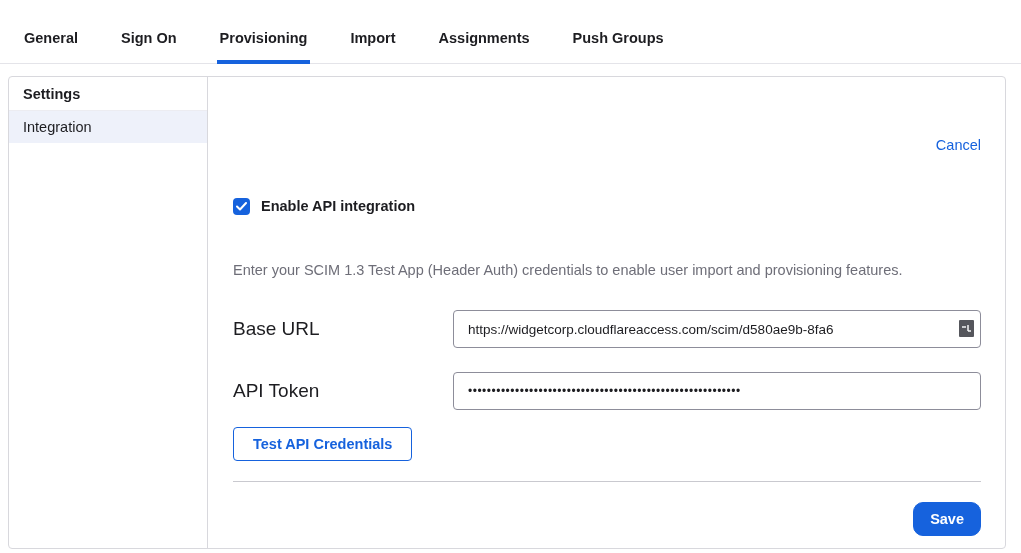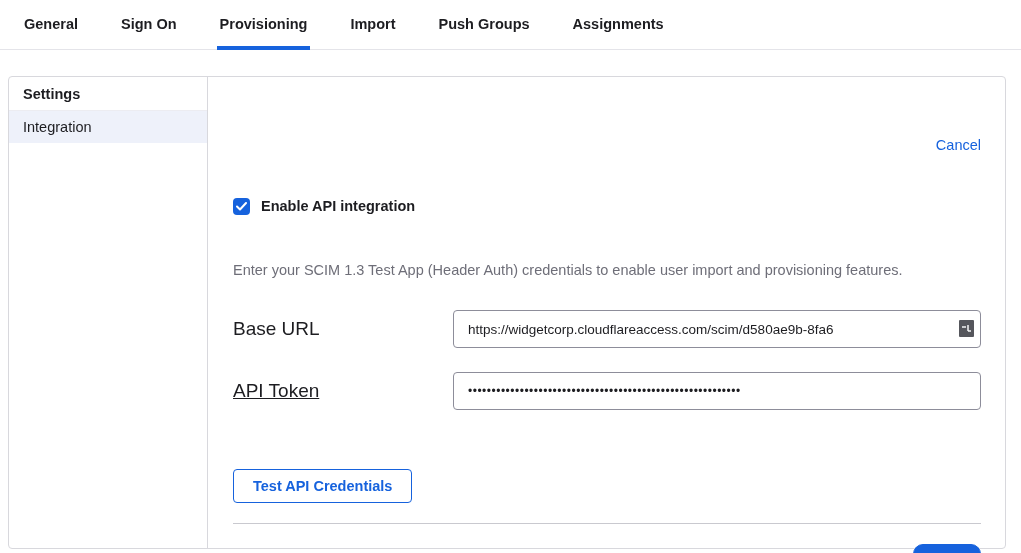--- a/index.html
+++ b/index.html
@@ -10,21 +10,21 @@
     color: #1d1d21;
     overflow: hidden;
   }
 
   
   .tabbar {
     display: flex;
     gap: 37px;
     padding: 0 0 0 21px;
     border-bottom: 1px solid #e4e4e9;
-    height: 50px;
+    height: 64px;
     align-items: flex-end;
   }
   .tab {
     font-size: 14.5px;
     font-weight: bold;
     color: #1d1d21;
     padding: 0 3px 14px 3px;
     border-bottom: 4px solid transparent;
     margin-bottom: -1px;
     cursor: pointer;
@@ -109,21 +109,21 @@
     font-size: 14.5px;
     color: #6e6e78;
     line-height: 20px;
   }
 
   .field-row {
     display: flex;
     align-items: center;
     margin-top: 30px;
   }
-  .field-row + .field-row { margin-top: 24px; text-decoration: underline; }
+  .field-row + .field-row { margin-top: 24px; }
   .field-label {
     flex: 1;
     font-size: 19px;
     color: #1d1d21;
   }
   .textbox-wrap {
     position: relative;
     width: 528px;
     flex: 0 0 auto;
   }
@@ -159,21 +159,20 @@
     display: inline-block;
     background: #ffffff;
     border: 1px solid #1662dd;
     border-radius: 4px;
     color: #1662dd;
     font-size: 14.5px;
     font-weight: bold;
     font-family: "Liberation Sans", "DejaVu Sans", sans-serif;
     padding: 8px 19px;
     cursor: pointer;
-    margin-top: 42px;
   }
 
   .divider {
     margin-top: 20px;
     border: none;
     border-top: 1px solid #c9c9cf;
     height: 0;
   }
 
   .row-save {
@@ -194,22 +193,22 @@
   }
 </style>
 </head>
 <body>
 
 <div class="tabbar">
   <div class="tab">General</div>
   <div class="tab">Sign On</div>
   <div class="tab active">Provisioning</div>
   <div class="tab">Import</div>
+  <div class="tab">Assignments</div>
   <div class="tab">Push Groups</div>
-  <div class="tab">Assignments</div>
 </div>
 
 <div class="panel">
 
   <div class="sidebar">
     <div class="sidebar-header">Settings</div>
     <div class="sidebar-item selected">Integration</div>
   </div>
 
   <div class="content">

